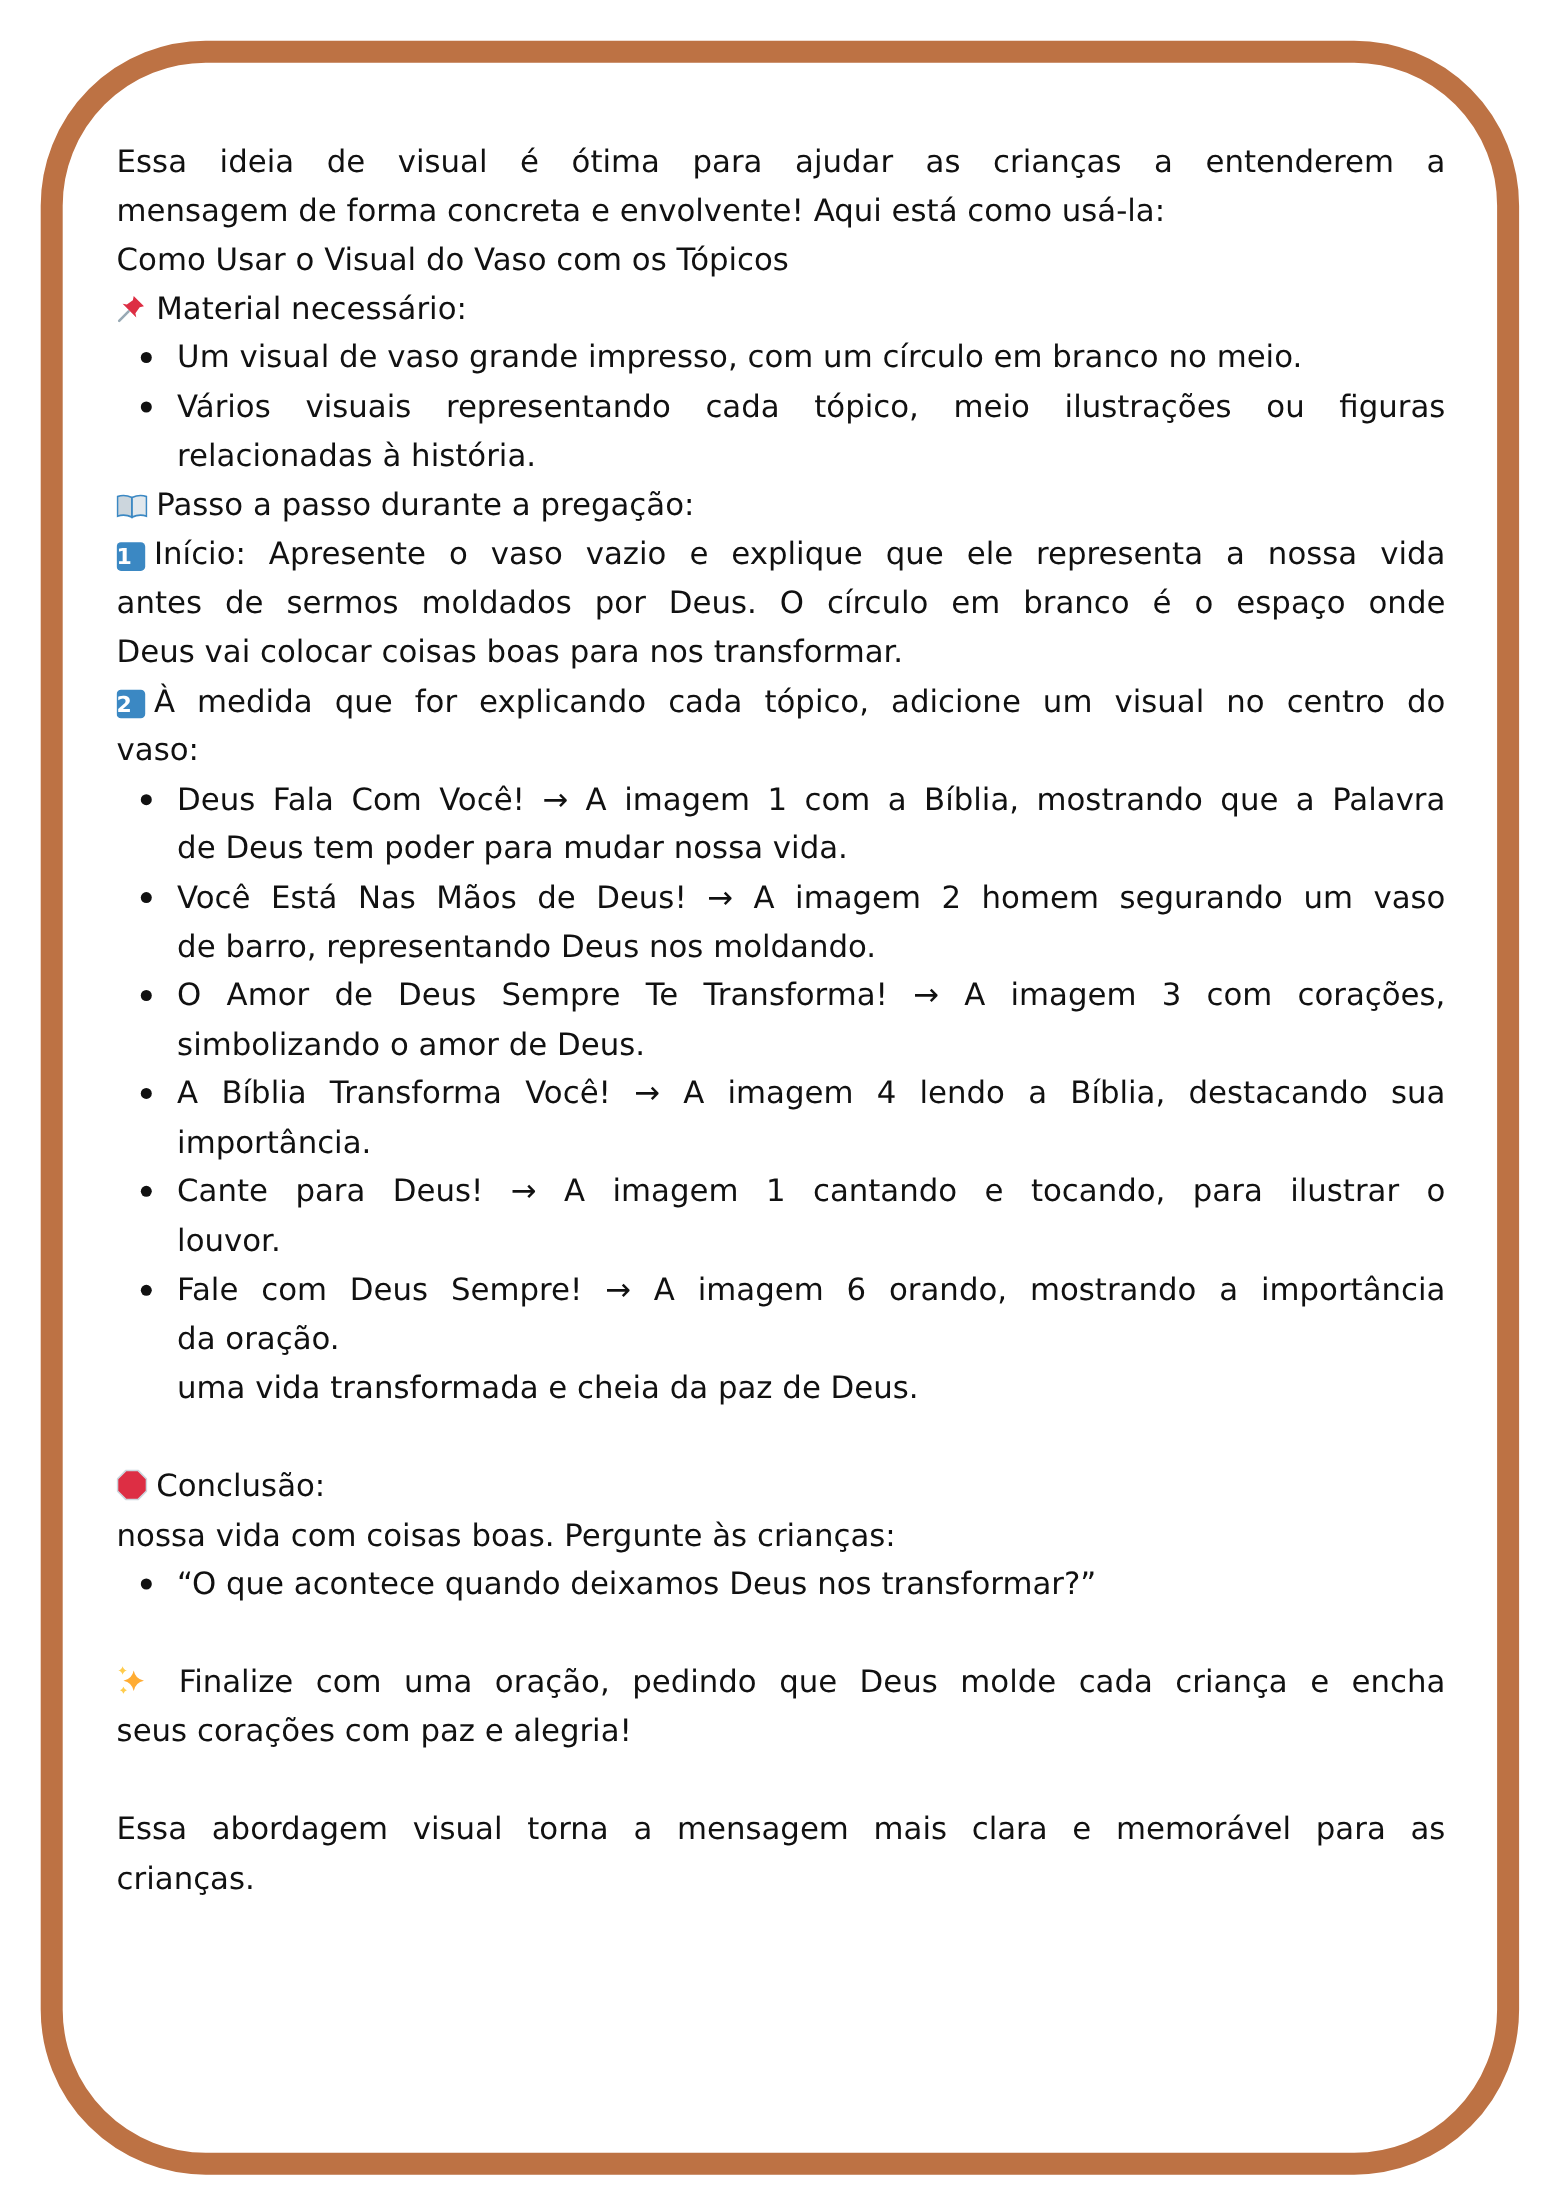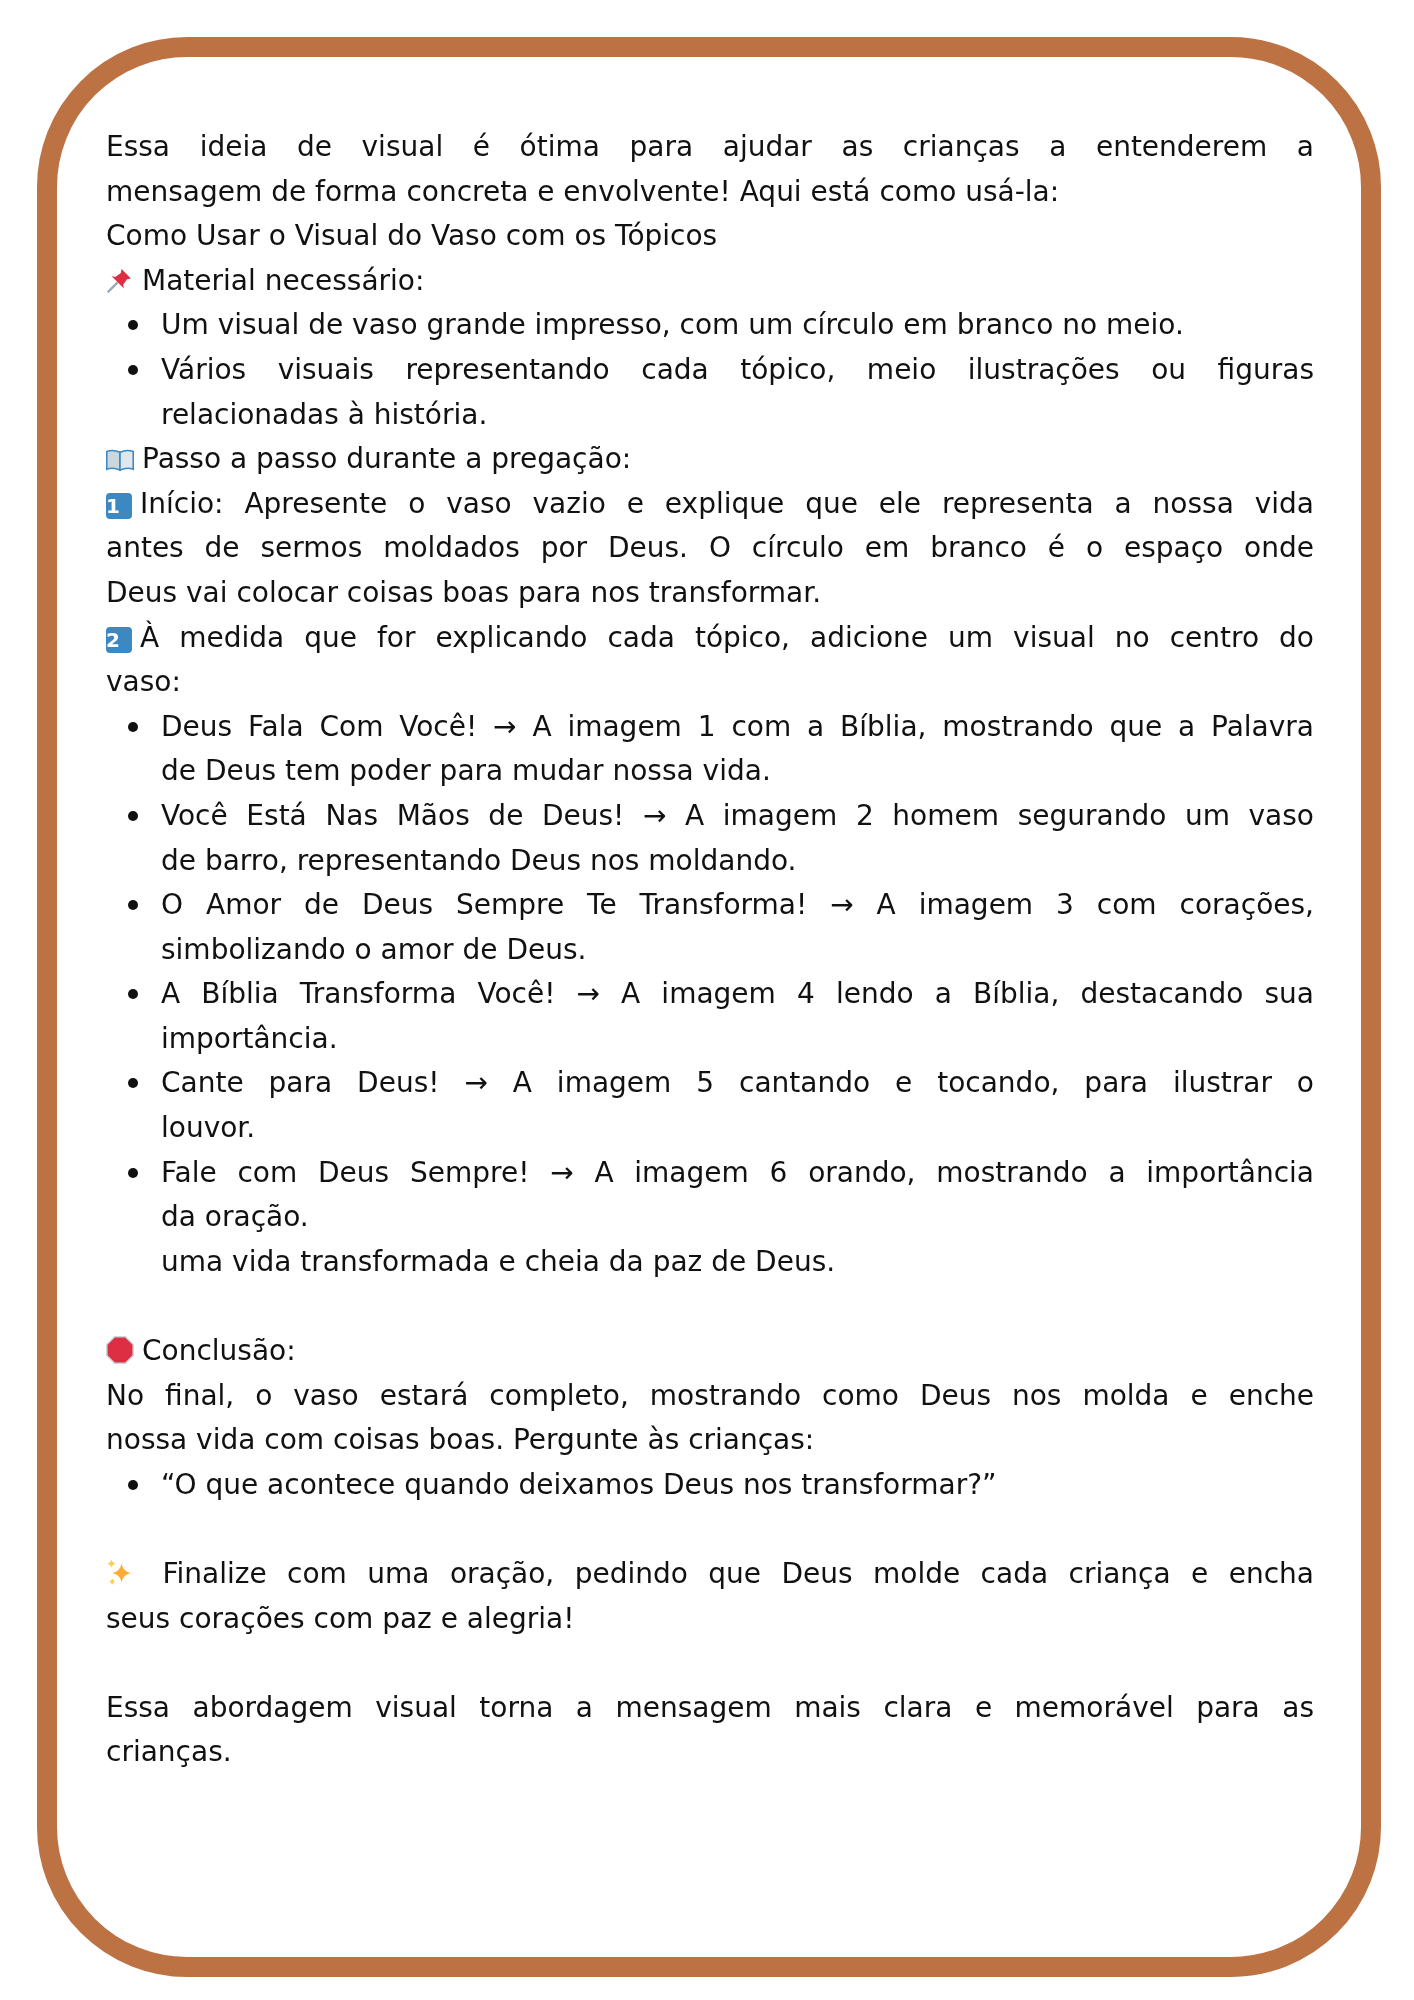--- a/index.html
+++ b/index.html
@@ -86,38 +86,37 @@
 
   <div class="line bullet-line j"><span class="bullet-dot"></span><span>Você Está Nas Mãos de Deus! → A imagem 2 homem segurando um vaso</span></div>
   <div class="line indent">de barro, representando Deus nos moldando.</div>
 
   <div class="line bullet-line j"><span class="bullet-dot"></span><span>O Amor de Deus Sempre Te Transforma! → A imagem 3 com corações,</span></div>
   <div class="line indent">simbolizando o amor de Deus.</div>
 
   <div class="line bullet-line j"><span class="bullet-dot"></span><span>A Bíblia Transforma Você! → A imagem 4 lendo a Bíblia, destacando sua</span></div>
   <div class="line indent">importância.</div>
 
-  <div class="line bullet-line j"><span class="bullet-dot"></span><span>Cante para Deus! → A imagem 5 cantando e tocando, para ilustrar o</span></div>
+  <div class="line bullet-line j"><span class="bullet-dot"></span><span>Cante para Deus! → A imagem 1 cantando e tocando, para ilustrar o</span></div>
   <div class="line indent">louvor.</div>
 
   <div class="line bullet-line j"><span class="bullet-dot"></span><span>Fale com Deus Sempre! → A imagem 6 orando, mostrando a importância</span></div>
   <div class="line indent">da oração.</div>
 
   <div class="line indent">uma vida transformada e cheia da paz de Deus.</div>
 
   <div class="blank"></div>
 
   <div class="line">
     <span class="emoji">
       <svg width="28" height="28" viewBox="0 0 36 36">
         <polygon points="11,1 25,1 35,11 35,25 25,35 11,35 1,25 1,11" fill="#DD2E44" stroke="#CCD6DD" stroke-width="2"></polygon>
       </svg>
     </span><span class="bold">Conclusão:</span>
   </div>
-  <div class="line j">No final, o vaso estará completo, mostrando como Deus nos molda e enche</div>
   <div class="line">nossa vida com coisas boas. Pergunte às crianças:</div>
   <div class="line bullet-line"><span class="bullet-dot"></span><span>“O que acontece quando deixamos Deus nos transformar?”</span></div>
 
   <div class="blank"></div>
 
   <div class="line j">
     <span class="emoji">
       <svg width="28" height="28" viewBox="0 0 36 36">
         <path d="M20 6 Q22 16 32 18 Q22 20 20 30 Q18 20 8 18 Q18 16 20 6 Z" fill="#FFAC33"></path>
         <path d="M7 1 Q8 5 12 6 Q8 7 7 11 Q6 7 2 6 Q6 5 7 1 Z" fill="#FFCC4D"></path>

